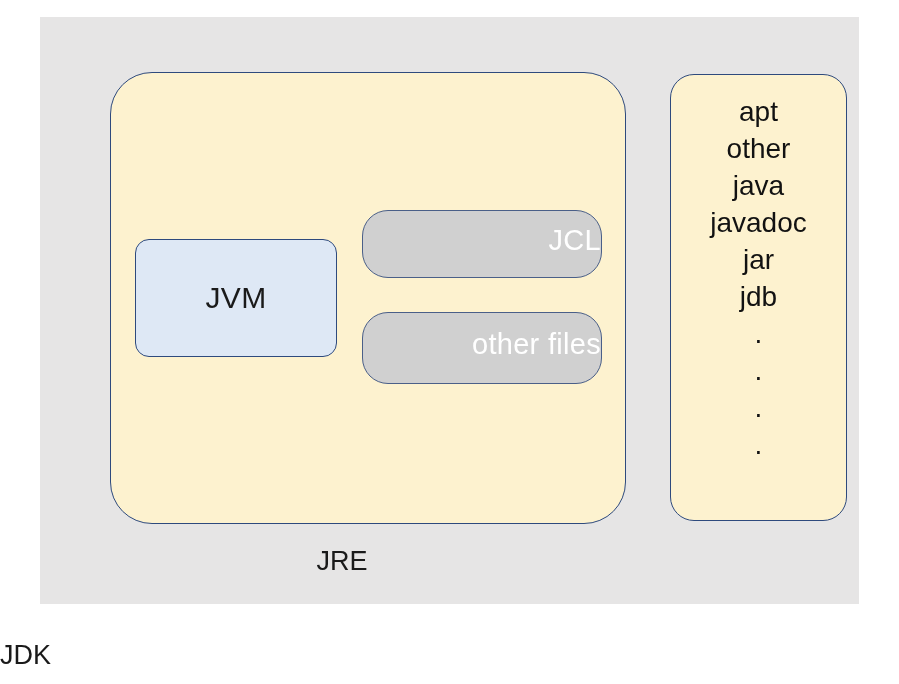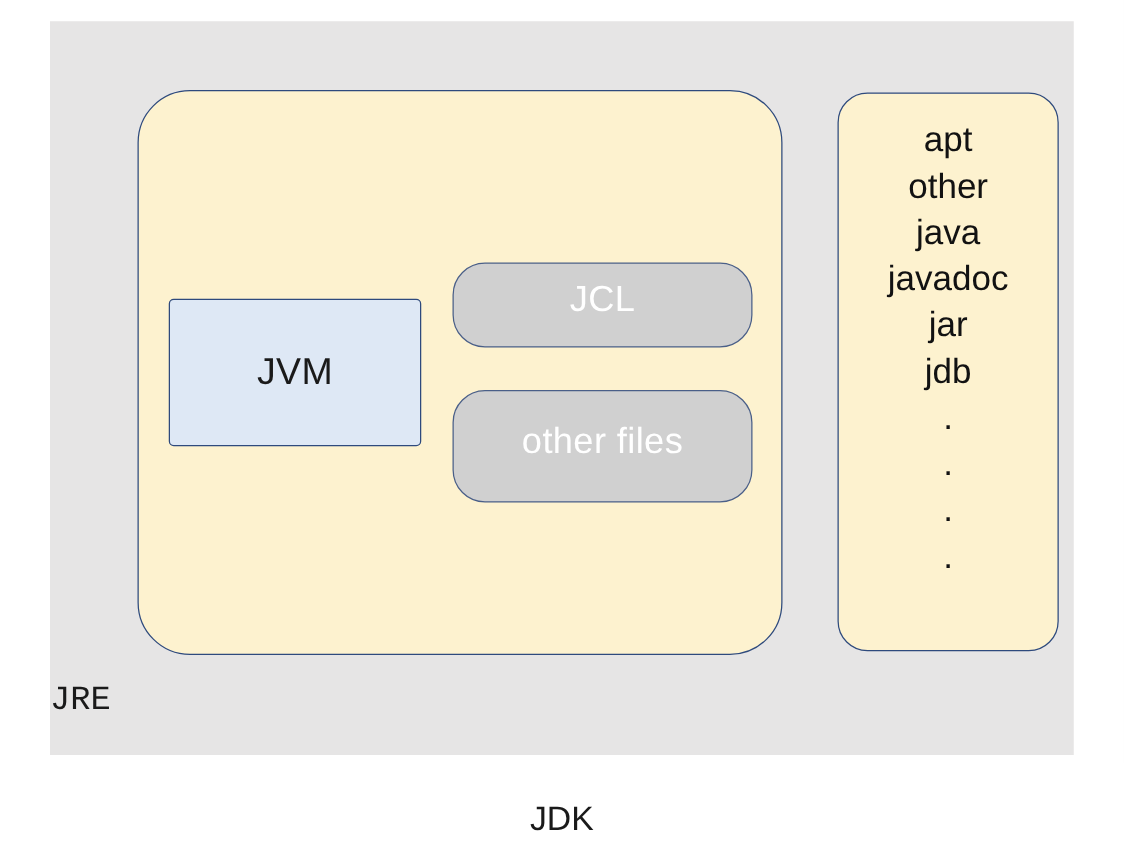--- a/index.html
+++ b/index.html
@@ -41,60 +41,60 @@
 
   
   #jvm-box {
     position: absolute;
     left: 95px;
     top: 222px;
     width: 202px;
     height: 118px;
     background: #dee8f5;
     border: 1.6px solid #2e4a7d;
-    border-radius: 4px;
+    border-radius: 14px;
     box-sizing: border-box;
     display: flex;
     align-items: center;
     justify-content: center;
   }
   #jvm-box .box-label {
     font-size: 30px;
     color: #1a1a1a;
     letter-spacing: 0.3px;
   }
 
   
   .gray-box {
     position: absolute;
     background: #d0d0d0;
     border: 1.6px solid #4a5f88;
     border-radius: 26px;
     box-sizing: border-box;
     display: flex;
     align-items: center;
-    justify-content: center;
+    justify-content: flex-end;
   }
   .gray-box .box-label {
     font-size: 29px;
     color: #ffffff;
     letter-spacing: 0.3px;
   }
   #jcl-box {
     left: 322px;
     top: 193px;
     width: 240px;
     height: 68px;
   }
   #jcl-box .box-label { position: relative; top: -4px; }
   #other-files-box {
     left: 322px;
     top: 295px;
     width: 240px;
-    height: 90px;
+    height: 72px;
   }
   #other-files-box .box-label { position: relative; top: -4px; }
 
   
   #tools-box {
     position: absolute;
     left: 630px;
     top: 57px;
     width: 177px;
     height: 447px;
@@ -125,27 +125,27 @@
   .caption {
     position: absolute;
     font-size: 27px;
     color: #1a1a1a;
     white-space: nowrap;
   }
   #jre-caption {
     left: 0;
     top: 529px;
     width: 604px;
-    font-family: Liberation Mono, monospace;
+    text-align: center;
   }
   #jdk-caption {
     left: 0;
     top: 640px;
     width: 899px;
-    text-align: center;
+    text-align: left;
   }
 </style>
 </head>
 <body>
 
 <div id="jdk-panel">
 
   <div id="jre-box"></div>
 
   <div id="jvm-box">

